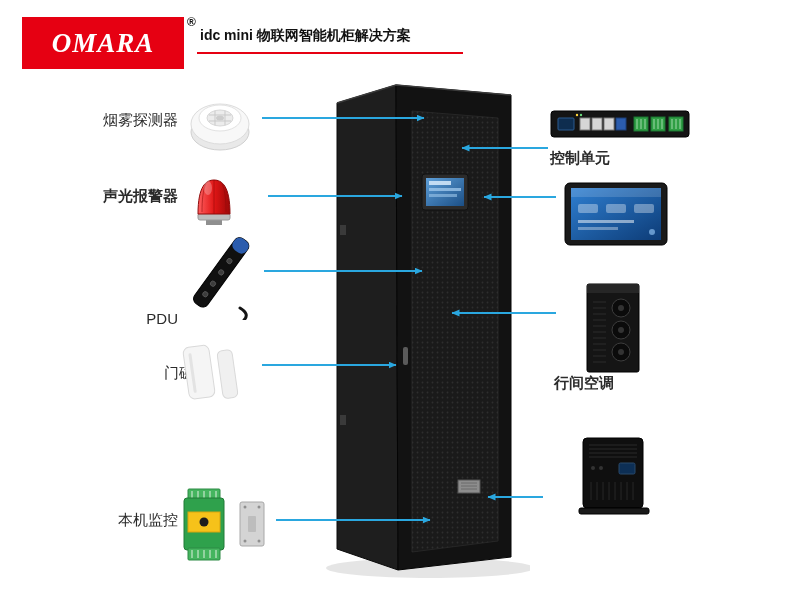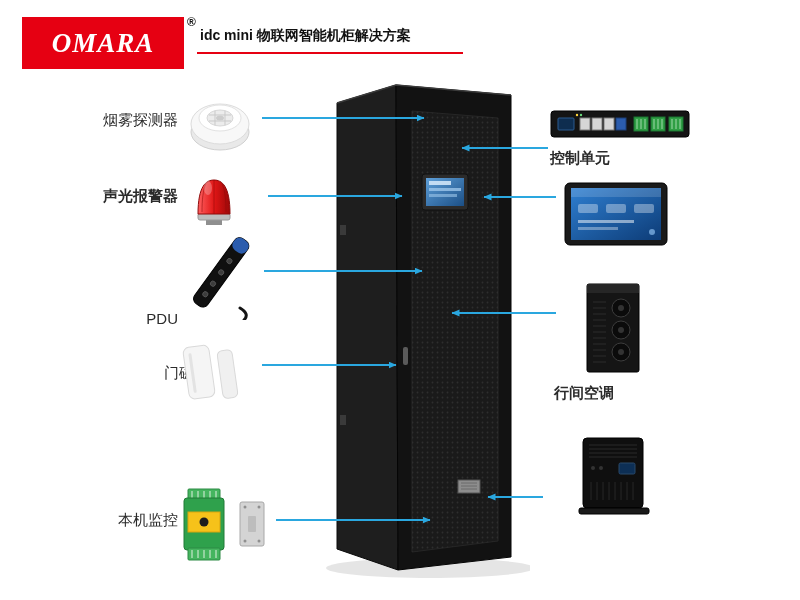--- a/index.html
+++ b/index.html
@@ -222,15 +222,15 @@
       <path d="M12,9 h48 M12,13 h48 M12,17 h48 M12,21 h48" stroke="#2b2b2b" stroke-width="1.2"></path>
       <rect x="42" y="27" width="16" height="11" rx="1.5" fill="#0d2f55" stroke="#2b4a6b"></rect>
       <circle cx="16" cy="32" r="2" fill="#333"></circle>
         <circle cx="24" cy="32" r="2" fill="#333"></circle>
       <path d="M14,46 v18 M20,46 v18 M26,46 v18 M32,46 v18 M38,46 v18 M44,46 v18 M50,46 v18 M56,46 v18" stroke="#242424" stroke-width="1.2"></path>
       <rect x="2" y="72" width="70" height="6" rx="2" fill="#1a1a1a" stroke="#000"></rect>
     </svg>
   </div>
 
   <div class="label label-right" style="left:550px;top:147px;width:140px;">控制单元</div>
-  <div class="label label-right" style="left:554px;top:382px;width:120px;">行间空调</div>
+  <div class="label label-right" style="left:554px;top:372px;width:120px;">行间空调</div>
 
 </div>
 
 </body></html>

